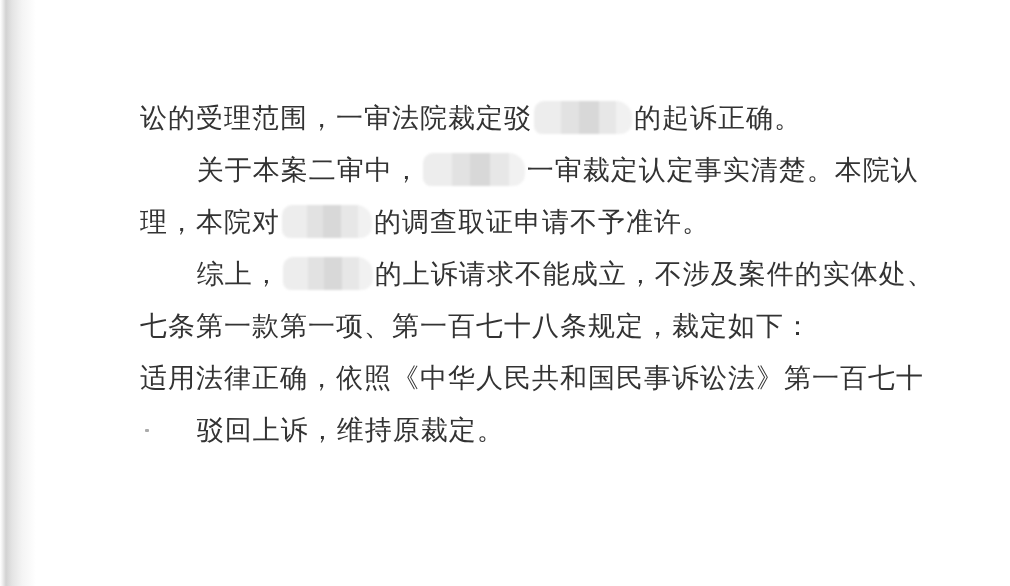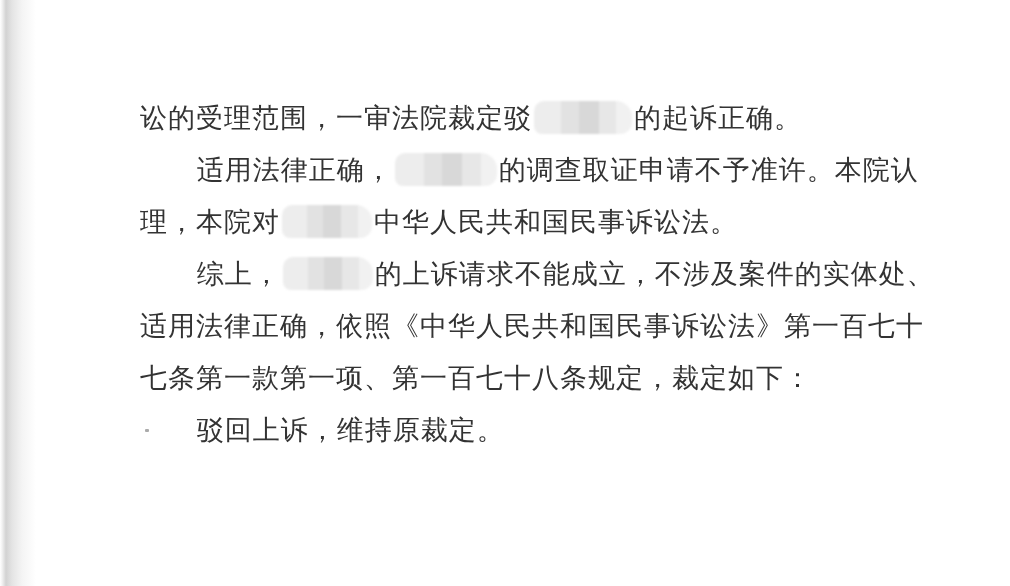--- a/index.html
+++ b/index.html
@@ -71,20 +71,20 @@
   }
 </style>
 </head>
 <body>
 
 <div class="page">
   <div class="edge-shadow"></div>
   <div class="scan-speck"></div>
   <div class="doc-body">
       <div class="line"><span class="seg">讼的受理范围，一审法院裁定驳</span><span class="redaction" style="width: 98px;"></span><span class="seg">的起诉正确。</span></div>
-      <div class="line indent"><span class="seg">适用法律正确，</span><span class="redaction" style="width: 102px;"></span><span class="seg">的调查取证申请不予准许。本院认</span></div>
-      <div class="line"><span class="seg">理，本院对</span><span class="redaction" style="width: 90px;"></span><span class="seg">中华人民共和国民事诉讼法。</span></div>
+      <div class="line indent"><span class="seg">关于本案二审中，</span><span class="redaction" style="width: 102px;"></span><span class="seg">一审裁定认定事实清楚。本院认</span></div>
+      <div class="line"><span class="seg">理，本院对</span><span class="redaction" style="width: 90px;"></span><span class="seg">的调查取证申请不予准许。</span></div>
       <div class="line indent"><span class="seg">综上，</span><span class="redaction" style="width: 90px;"></span><span class="seg">的上诉请求不能成立，不涉及案件的实体处、</span></div>
+      <div class="line"><span class="seg">七条第一款第一项、第一百七十八条规定，裁定如下：</span></div>
       <div class="line"><span class="seg">适用法律正确，依照《中华人民共和国民事诉讼法》第一百七十</span></div>
-      <div class="line"><span class="seg">七条第一款第一项、第一百七十八条规定，裁定如下：</span></div>
       <div class="line indent"><span class="seg">驳回上诉，维持原裁定。</span></div>
     </div>
 </div>
 
 </body></html>

